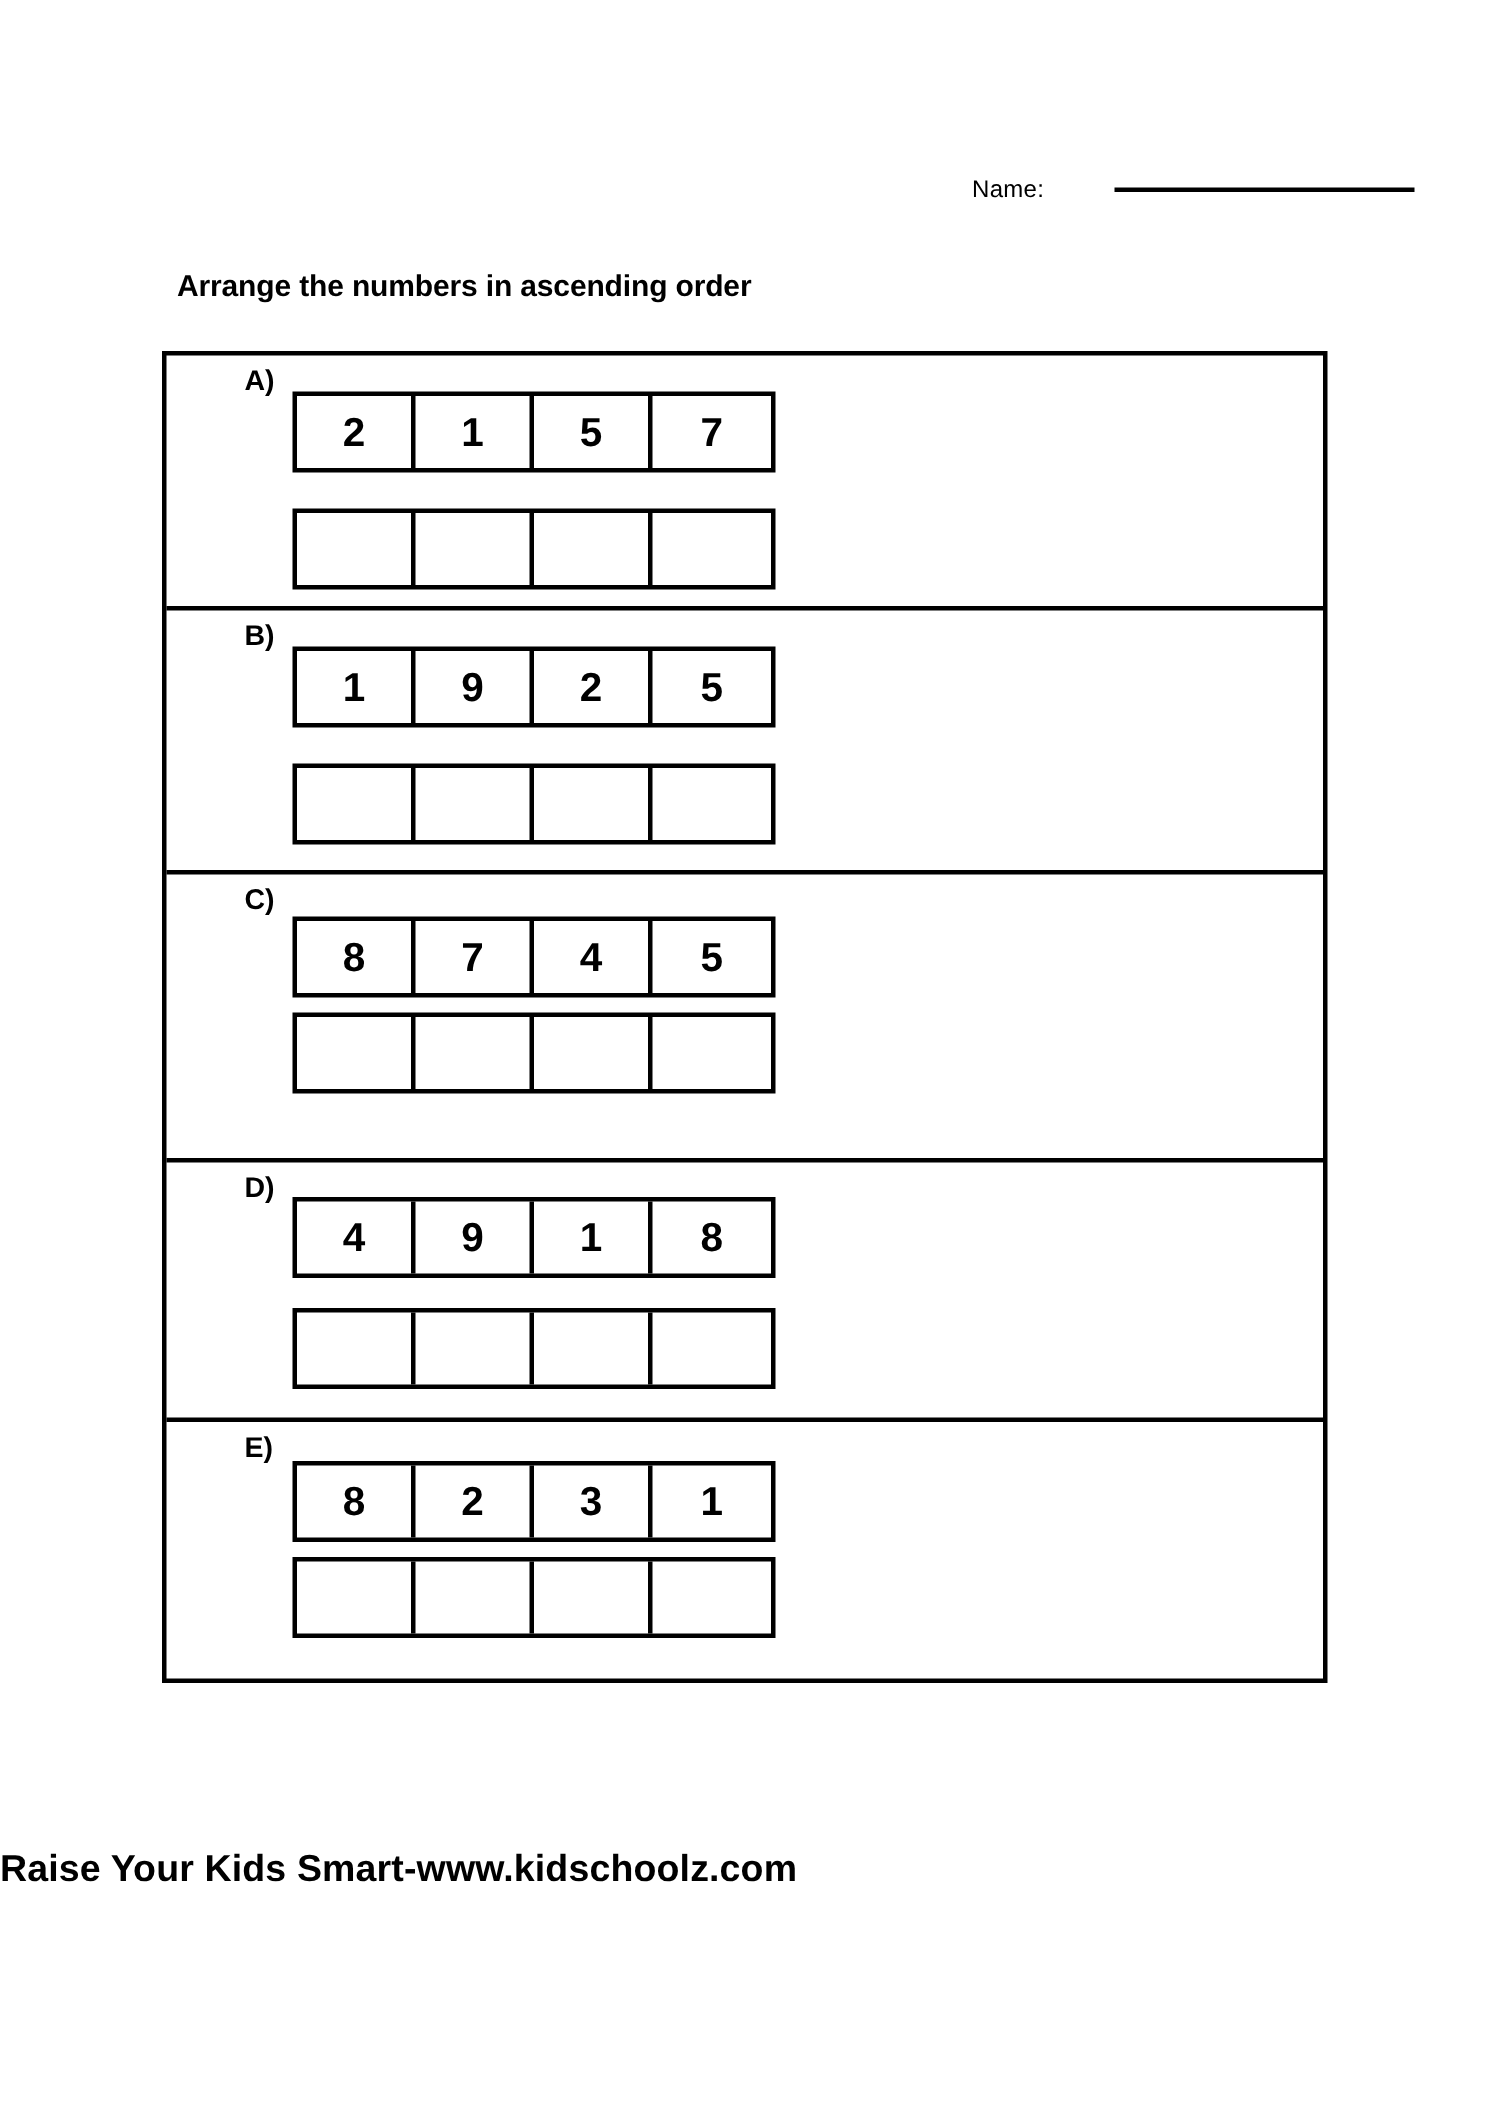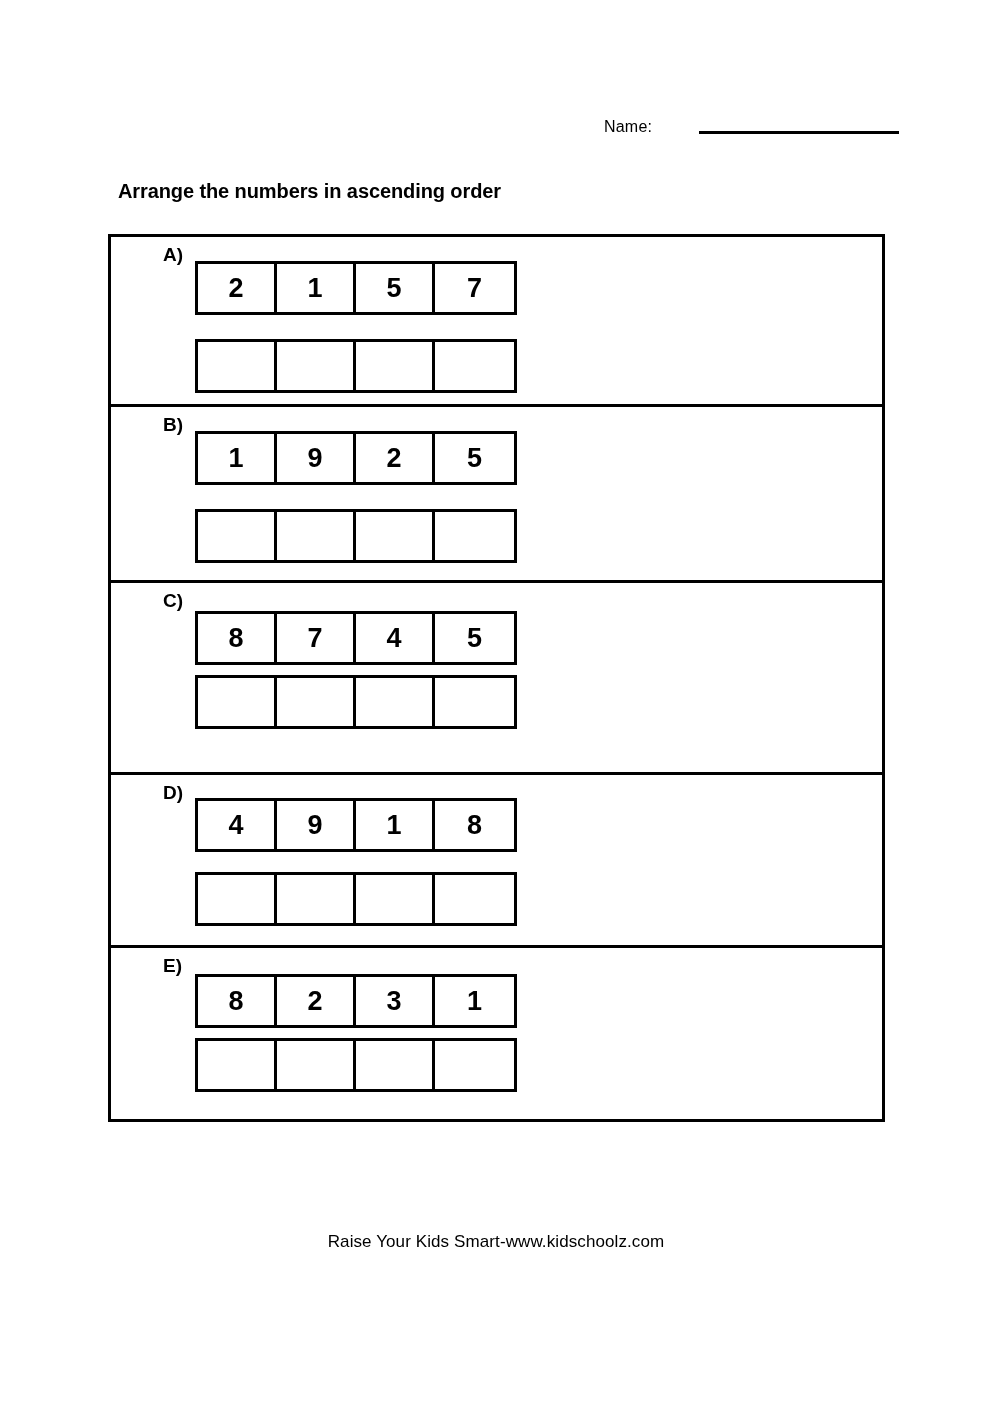--- a/index.html
+++ b/index.html
@@ -12,24 +12,24 @@
     height: 1403px;
     position: relative;
     font-family: "Liberation Sans", sans-serif;
     color: #000000;
     overflow: hidden;
   }
 
   
   .name-row {
     position: absolute;
-    left: 604px;
+    left: 648px;
     top: 118px;
     display: flex;
-    align-items: flex-end;
+    align-items: center;
     gap: 37px;
   }
   .name-label {
     font-size: 16px;
     font-weight: 400;
     color: #000;
     letter-spacing: 0.2px;
     white-space: nowrap;
   }
   .name-rule {
@@ -109,23 +109,22 @@
   .cell.blank {
     color: transparent;
   }
 
   
   .footer-credit {
     position: absolute;
     left: 0;
     right: 0;
     top: 1232px;
-    text-align: center;
-    font-size: 17px;
-    font-weight: normal;
+    font-size: 25px;
+    font-weight: bold;
     letter-spacing: 0.1px;
   }
 </style>
 </head>
 <body>
 
 <div class="name-row">
   <span class="name-label">Name:</span>
   <span class="name-rule"></span>
 </div>

